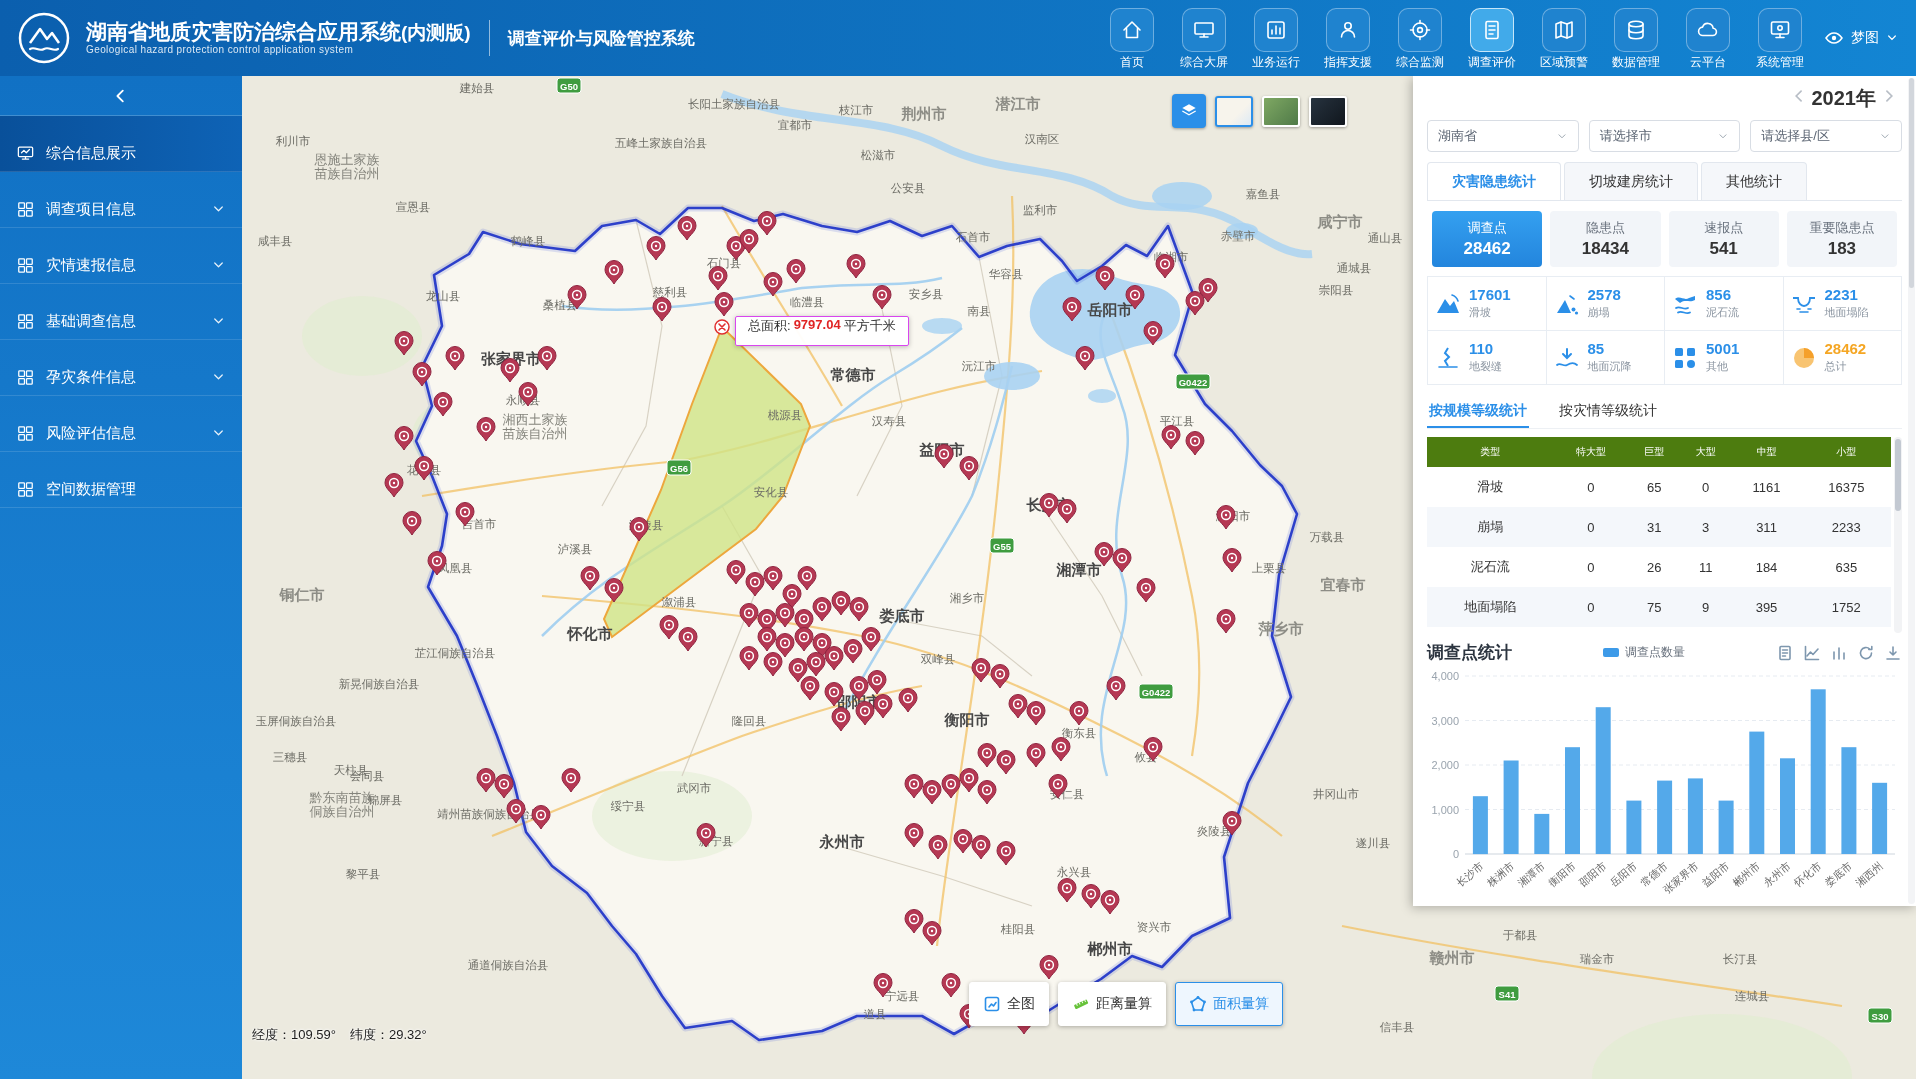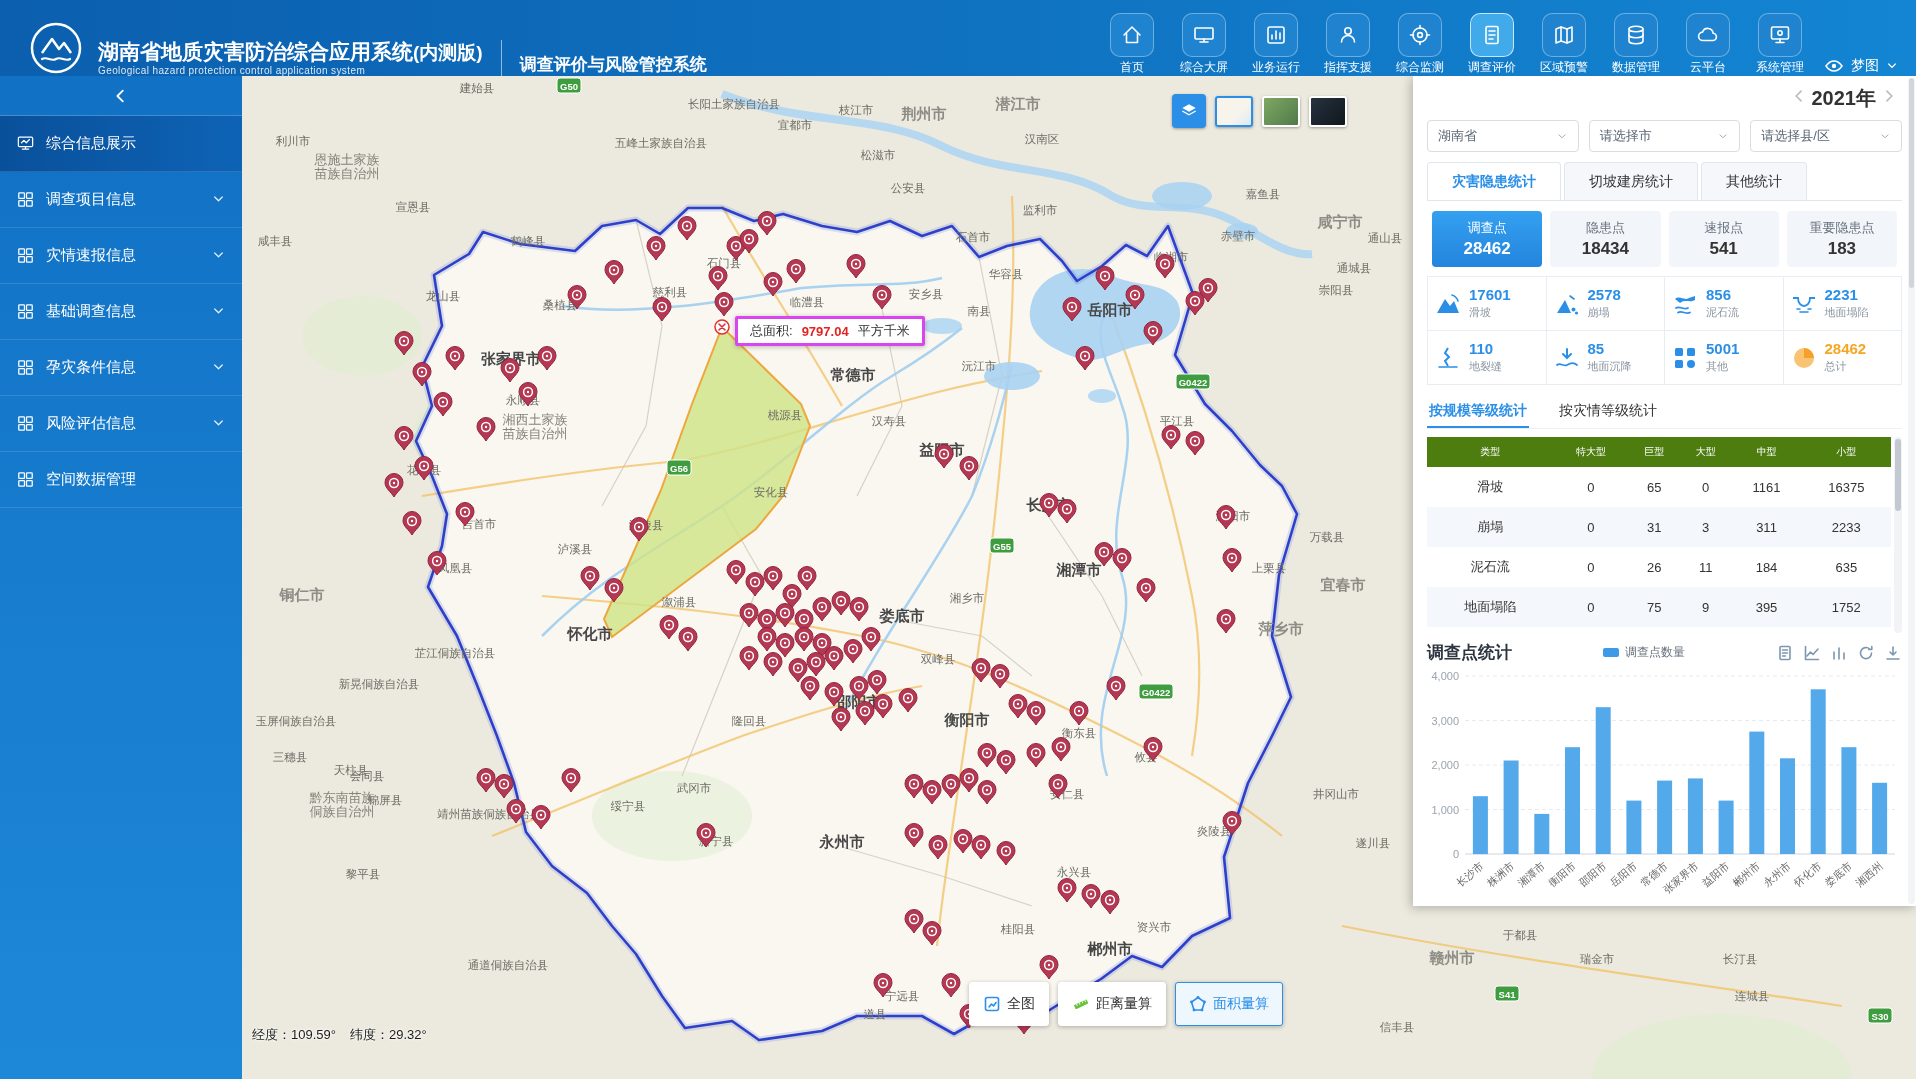--- a/index.html
+++ b/index.html
@@ -1,53 +1,53 @@
 <!DOCTYPE html>
 <html><head>
 <meta charset="utf-8">
 <style>
   html,body{margin:0;padding:0;width:1916px;height:1079px;overflow:hidden;background:#e8e8e8;
     font-family:"Liberation Sans","DejaVu Sans",sans-serif;}
   *{box-sizing:border-box}
   
   .header{position:absolute;left:0;top:0;width:1916px;height:76px;z-index:30;color:#fff;
-    background:linear-gradient(90deg,#0b5fae,#1385d3);display:flex;align-items:flex-end;padding-left:12px;}
+    background:linear-gradient(90deg,#0b5fae,#1385d3);display:flex;align-items:center;}
   .logo{width:56px;height:56px;margin:0 14px 0 16px;flex:0 0 auto}
   .titles{line-height:1.15}
   .app-title{font-size:21px;font-weight:bold;white-space:nowrap}
   .app-title .suffix{font-size:19px;font-weight:bold}
   .app-sub{font-size:10px;opacity:.85;letter-spacing:.4px}
   .hdr-divider{width:1px;height:36px;background:rgba(255,255,255,.55);margin:0 18px;flex:0 0 auto}
   .sysname{font-size:17px;font-weight:bold;white-space:nowrap}
   .nav{display:flex;margin-left:auto;margin-right:14px;gap:12px}
   .nav-item{width:60px;text-align:center;cursor:pointer}
   .nav-tile{width:44px;height:44px;margin:3px auto 2px;background:#1f83cf;border:1px solid rgba(255,255,255,.35);
     border-radius:10px;display:flex;align-items:center;justify-content:center}
   .nav-item.active .nav-tile{background:#41aaea;border-color:rgba(255,255,255,.7)}
   .nav-label{font-size:12px;white-space:nowrap}
   .user{display:flex;align-items:center;gap:7px;margin-right:18px;font-size:14px;cursor:pointer;flex:0 0 auto}
   
   .sidebar{position:absolute;left:0;top:76px;bottom:0;width:242px;z-index:20;color:#fff;
     background:linear-gradient(180deg,#1171c4,#1e88d8)}
   .collapse-row{height:40px;display:flex;align-items:center;justify-content:center;cursor:pointer;
     border-bottom:1px solid rgba(255,255,255,.2)}
-  .side-item{height:56px;display:flex;align-items:center;padding:0 16px;gap:11px;font-size:15px;cursor:pointer;
+  .side-item{height:56px;display:flex;align-items:flex-end;padding:8px 16px;gap:11px;font-size:15px;cursor:pointer;
     border-bottom:1px solid rgba(255,255,255,.13)}
   .side-item.active{background:linear-gradient(90deg,#09509a,#0e63b6)}
   .side-item .chev{margin-left:auto;opacity:.9}
   
   .map{position:absolute;left:242px;top:76px;right:0;bottom:0;background:#eceadf;overflow:hidden}
   .map svg.base{position:absolute;left:0;top:0}
   .lbl-city{font-size:15px;font-weight:bold;fill:#474747}
   .lbl-cityout{font-size:15px;font-weight:bold;fill:#8d8d86}
   .lbl-county{font-size:11.5px;fill:#6d6d66}
   .lbl-region{font-size:13px;fill:#84847c}
   .badge-txt{font-size:9.5px;fill:#fff;font-weight:bold}
-  .map-tooltip{position:absolute;left:493px;top:240px;height:30px;display:flex;align-items:center;gap:9px;
-    background:rgba(255,255,255,.96);border:3px solid #d946ef;border-radius:2px;padding:0 12px;font-size:13px;
+  .map-tooltip{position:absolute;left:493px;top:240px;height:30px;display:flex;align-items:flex-start;gap:3px;
+    background:rgba(255,255,255,.96);border:1px solid #d946ef;border-radius:2px;padding:0 12px;font-size:13px;
     color:#333;white-space:nowrap;box-shadow:0 1px 5px rgba(0,0,0,.25);z-index:6}
   .map-tooltip .val{color:#e02424;font-weight:bold}
   .layer-ctrl{position:absolute;left:930px;top:18px;display:flex;gap:9px;align-items:center;z-index:6}
   .layer-btn{width:34px;height:34px;background:#2b8fe8;border-radius:4px;display:flex;align-items:center;
     justify-content:center;cursor:pointer;box-shadow:0 1px 3px rgba(0,0,0,.35)}
   .thumbnail{width:38px;height:31px;border-radius:3px;border:2px solid #fff;cursor:pointer;
     box-shadow:0 1px 3px rgba(0,0,0,.35)}
   .thumbnail.sel{border-color:#2b8fe8}
   .th-vector{background:linear-gradient(135deg,#f7f4ec 60%,#dce9f5);}
   .th-terrain{background:linear-gradient(135deg,#7fa863,#4f7a48)}

